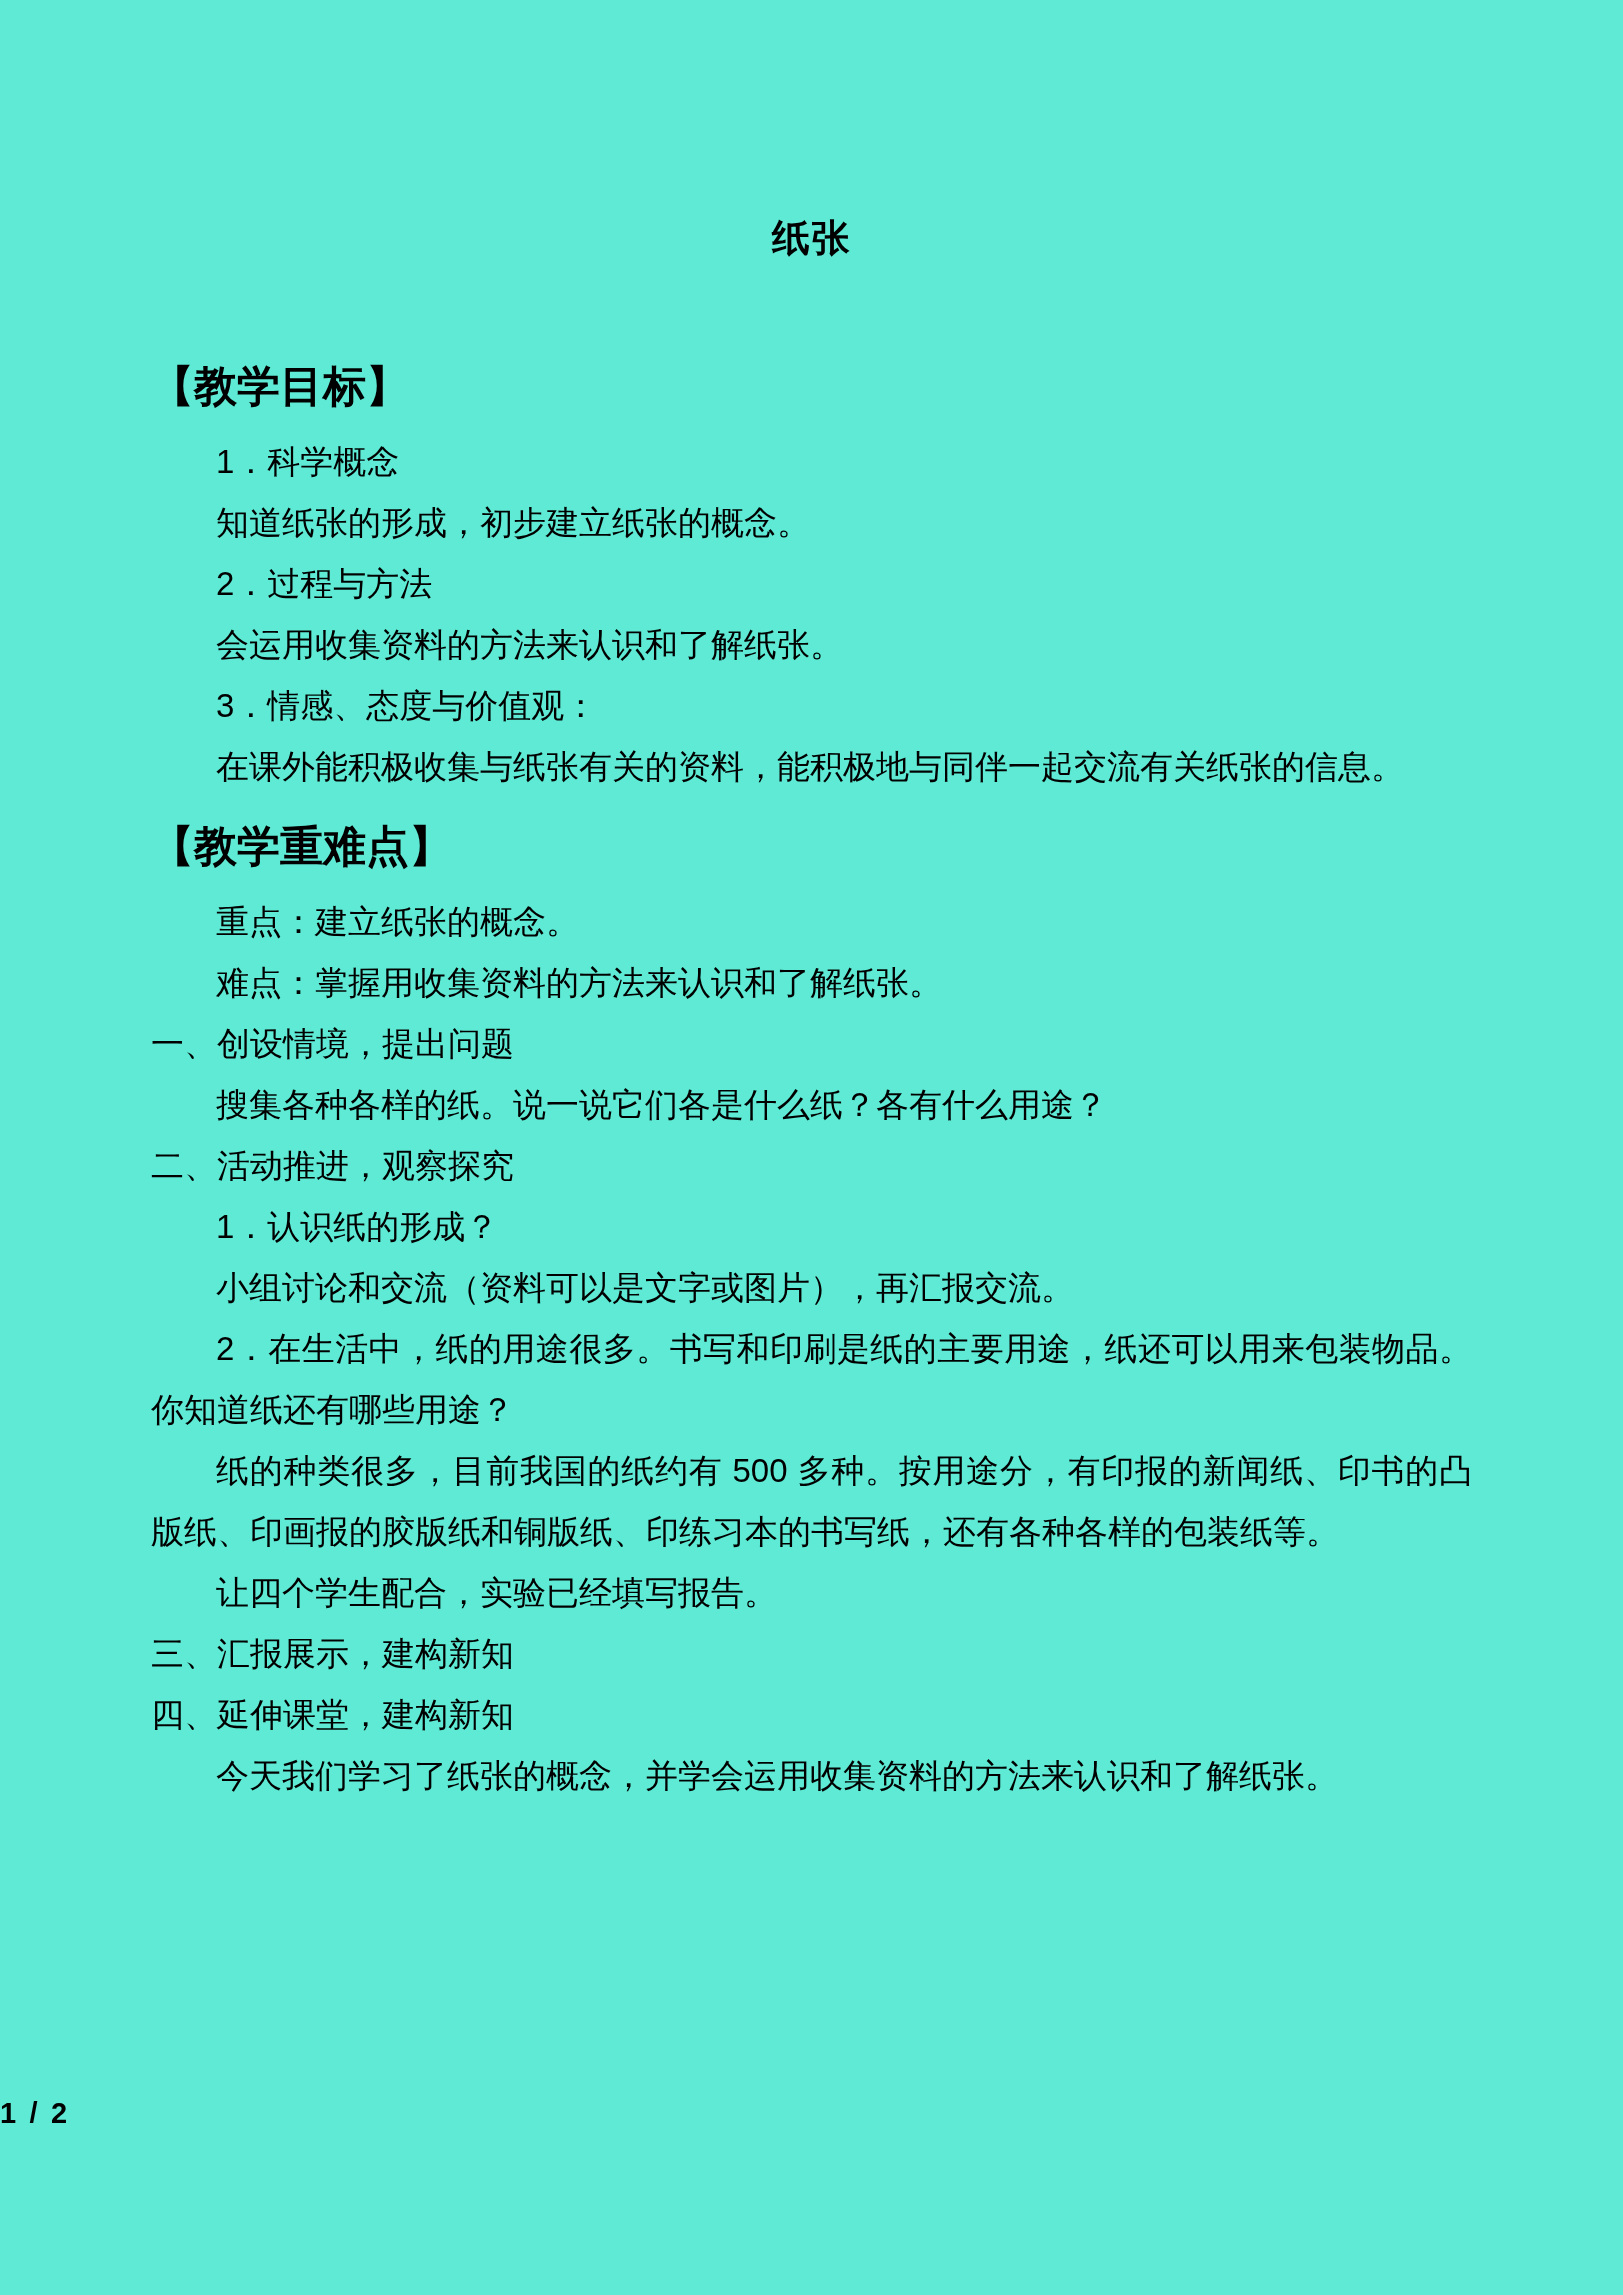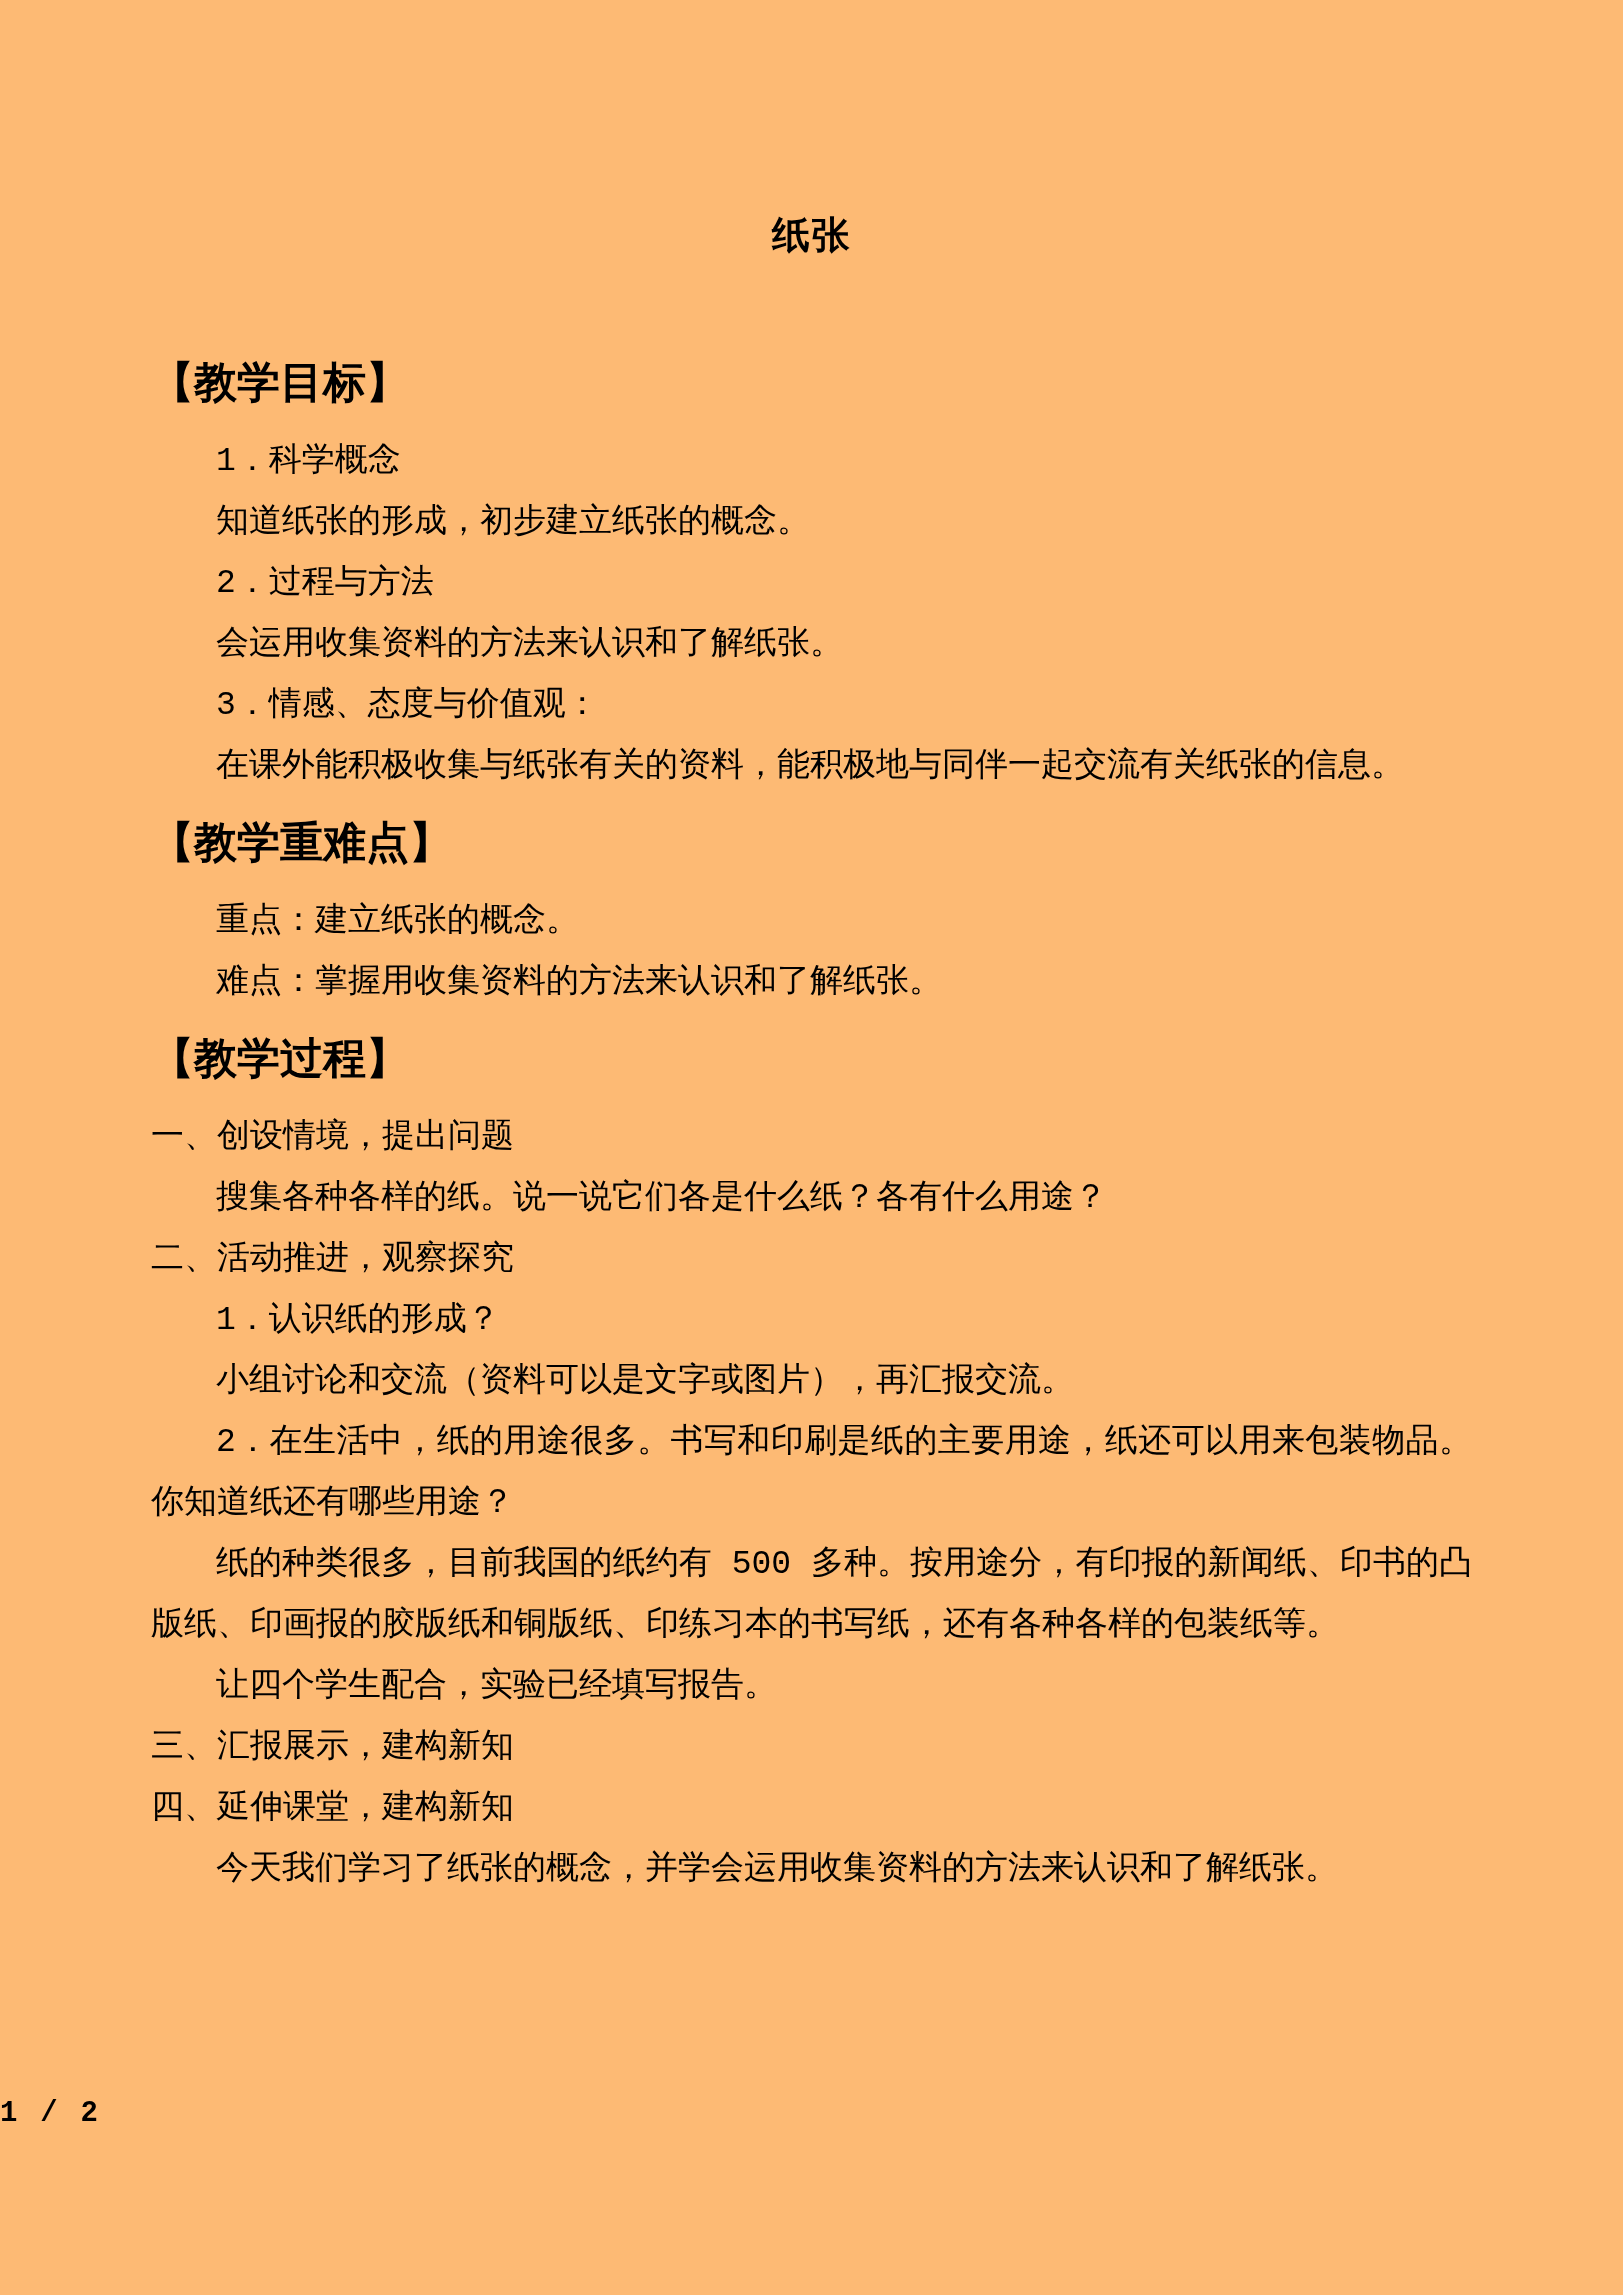--- a/index.html
+++ b/index.html
@@ -4,23 +4,23 @@
 <style>
   html, body {
     margin: 0;
     padding: 0;
     background: #ffffff;
   }
   .page {
     position: relative;
     width: 1623px;
     height: 2295px;
-    background: #fdba74;
+    background: #5eead4;
     color: #000000;
-    font-family: Liberation Mono, monospace;
+    font-family: Liberation Sans, sans-serif;
     overflow: hidden;
     box-sizing: border-box;
   }
   .doc-title {
     margin: 0;
     padding-top: 217px;
     font-size: 38px;
     line-height: 42px;
     font-weight: 700;
     text-align: center;
@@ -80,21 +80,20 @@
     <div class="b-line indent">知道纸张的形成，初步建立纸张的概念。</div>
     <div class="b-line indent">2．过程与方法</div>
     <div class="b-line indent">会运用收集资料的方法来认识和了解纸张。</div>
     <div class="b-line indent">3．情感、态度与价值观：</div>
     <div class="b-line indent">在课外能积极收集与纸张有关的资料，能积极地与同伴一起交流有关纸张的信息。</div>
 
     <h2 class="b-heading">【教学重难点】</h2>
     <div class="b-line indent">重点：建立纸张的概念。</div>
     <div class="b-line indent">难点：掌握用收集资料的方法来认识和了解纸张。</div>
 
-    <h2 class="b-heading">【教学过程】</h2>
     <div class="b-line">一、创设情境，提出问题</div>
     <div class="b-line indent">搜集各种各样的纸。说一说它们各是什么纸？各有什么用途？</div>
     <div class="b-line">二、活动推进，观察探究</div>
     <div class="b-line indent">1．认识纸的形成？</div>
     <div class="b-line indent">小组讨论和交流（资料可以是文字或图片），再汇报交流。</div>
     <div class="b-para">2．在生活中，纸的用途很多。书写和印刷是纸的主要用途，纸还可以用来包装物品。你知道纸还有哪些用途？</div>
     <div class="b-para">纸的种类很多，目前我国的纸约有 500 多种。按用途分，有印报的新闻纸、印书的凸版纸、印画报的胶版纸和铜版纸、印练习本的书写纸，还有各种各样的包装纸等。</div>
     <div class="b-line indent">让四个学生配合，实验已经填写报告。</div>
     <div class="b-line">三、汇报展示，建构新知</div>
     <div class="b-line">四、延伸课堂，建构新知</div>

